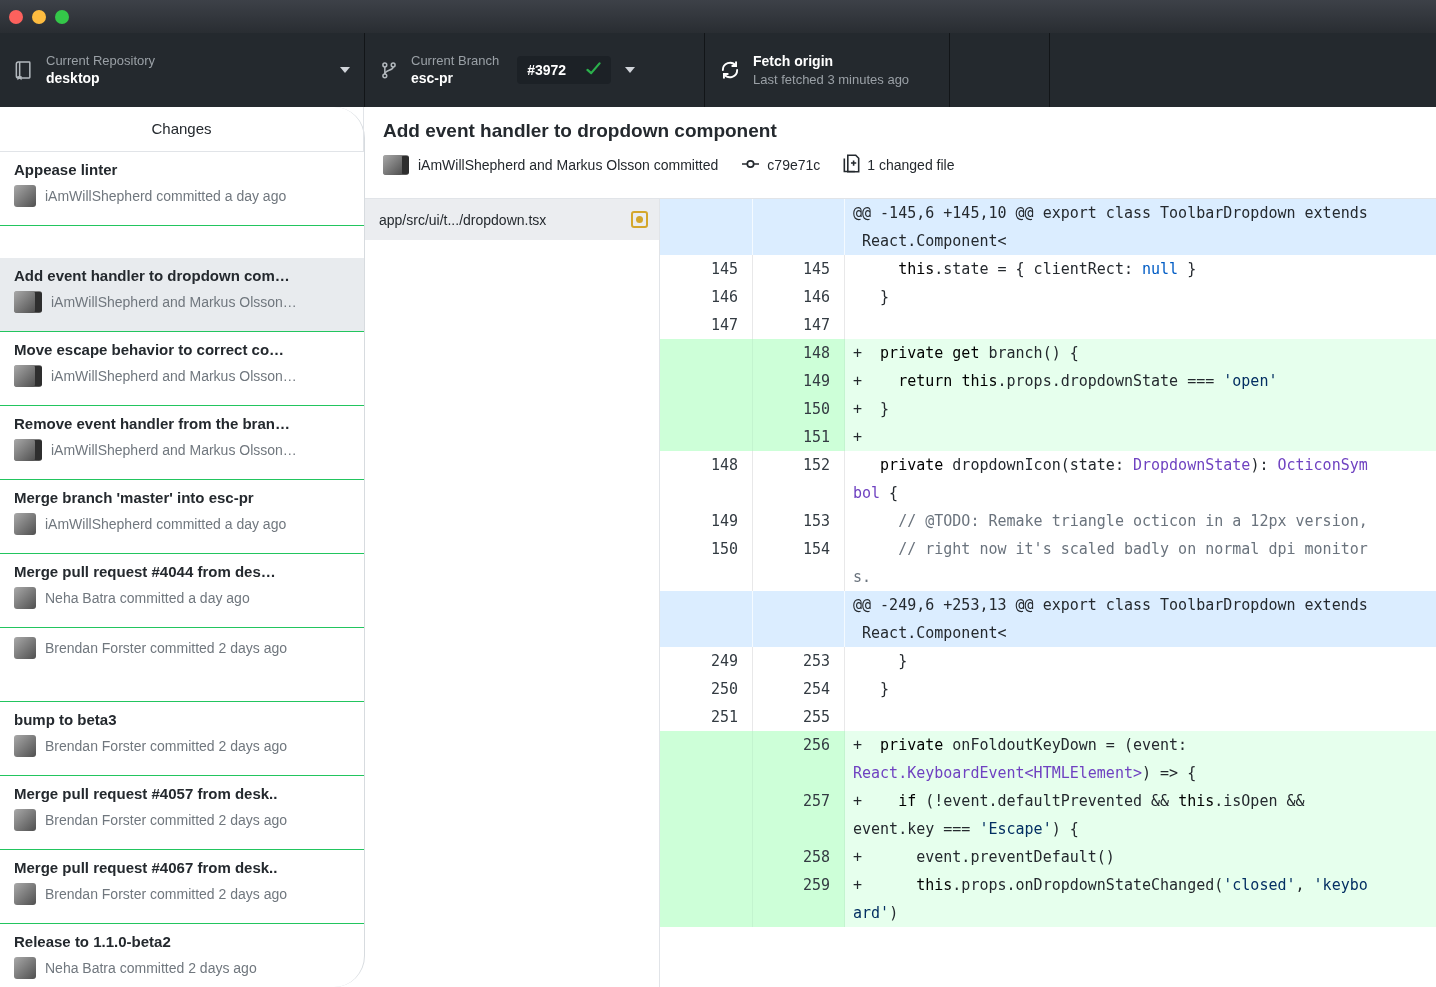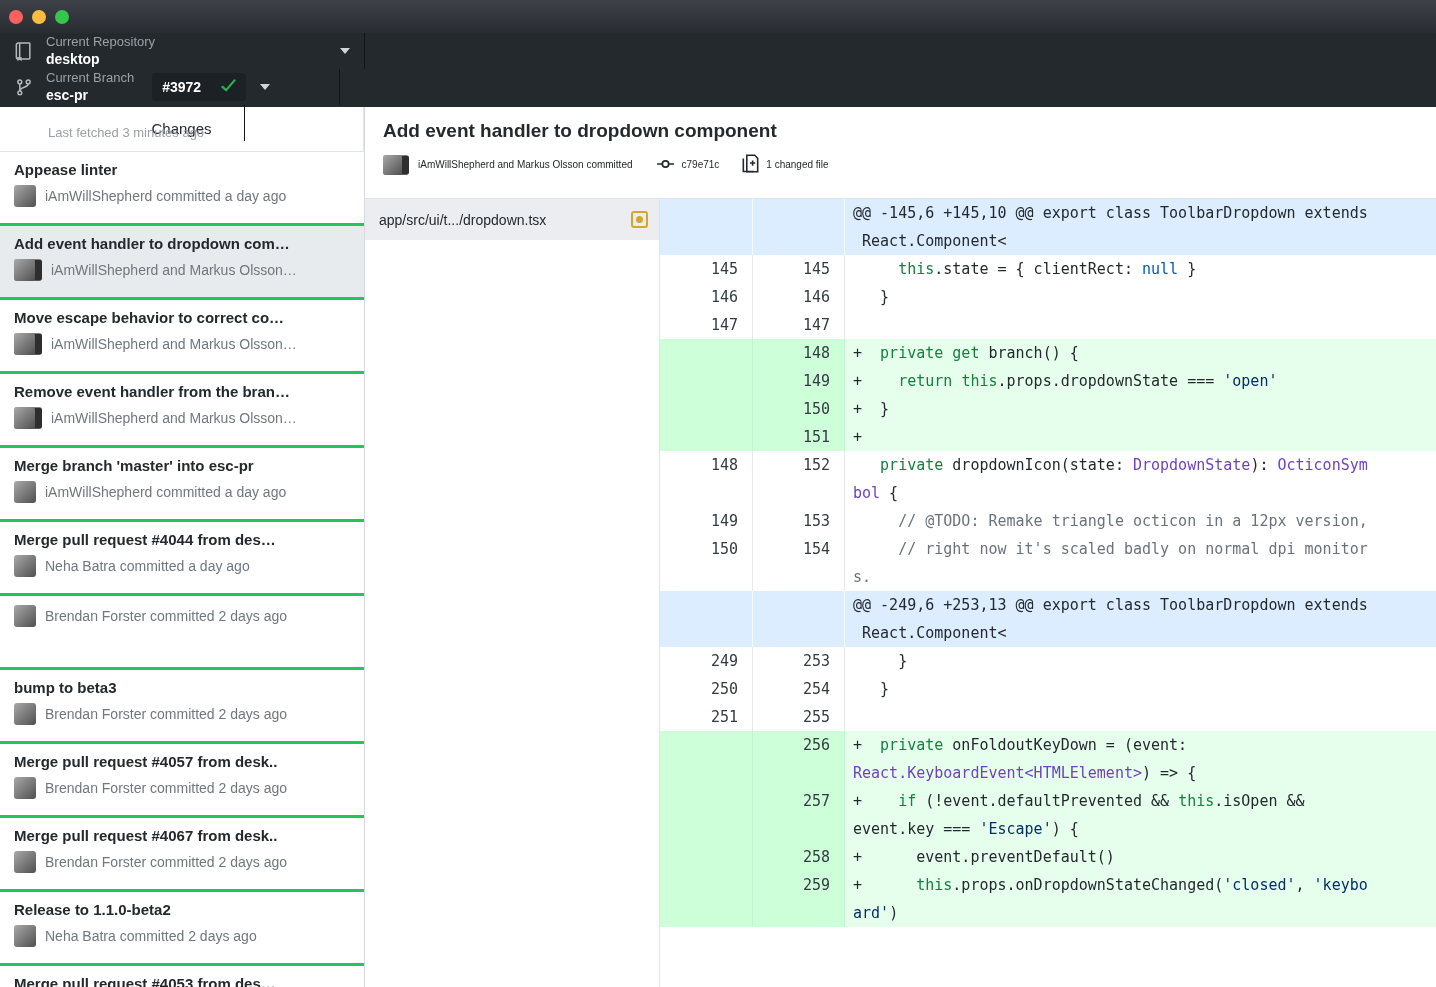--- a/index.html
+++ b/index.html
@@ -5,60 +5,60 @@
   * { box-sizing: border-box; }
   html,body { margin:0; padding:0; background:#ffffff; }
   body { font-family:"Liberation Sans", sans-serif; color:#24292e; }
   .app { position:relative; width:1436px; height:987px; overflow:hidden; background:#fff; }
 
   
   .titlebar { height:33px; background:linear-gradient(#3d4148,#292d32); display:flex; align-items:center; padding-left:9px; }
   .tl { width:14px; height:14px; border-radius:50%; margin-right:9px; }
 
   
-  .toolbar { height:74px; background:#24292e; display:flex;flex-direction:column; }
+  .toolbar { height:74px; background:#24292e; display:flex; }
   .tb-sec { display:flex; align-items:center; border-right:1px solid #121518; padding:0 14px; position:relative; cursor:default; }
   .tb-sec.repo { width:365px; }
   .tb-sec.branch { width:340px; }
   .tb-sec.fetch { width:245px; }
   .tb-sec.spacer1 { width:100px; }
   .tb-sec.rest { flex:1; border-right:none; }
   .tb-icon { margin-right:12px; flex:none; display:flex; align-items:center; }
   .tb-text { min-width:0; }
   .tb-label { font-size:13px; color:#9aa0a6; line-height:17px; }
   .tb-value { font-size:14px; font-weight:bold; color:#ffffff; line-height:19px; }
   .caret { width:0; height:0; border-left:5px solid transparent; border-right:5px solid transparent; border-top:6px solid #d1d5da; margin-left:auto; flex:none; }
   .pr-badge { background:#1c2126; border-radius:4px; padding:5px 10px; display:flex; align-items:center; gap:20px; margin-left:18px; margin-right:14px; }
   .pr-badge .num { color:#fff; font-weight:bold; font-size:14px; }
 
   
   .content { display:flex; height:880px; }
 
   
-  .sidebar { width:365px; flex:none; border-right:1px solid #d7dbdf; display:flex; flex-direction:column; background:#fff; }
+  .sidebar { width:365px; flex:none; border-right:1px solid #d7dbdf; display:flex; flex-direction:column; background:#fff;border-radius:31px; }
   .tabs { height:45px; display:flex; border-bottom:1px solid #e1e4e8; flex:none; }
   .tab { flex:1; text-align:center; line-height:44px; font-size:15px; color:#24292e; cursor:pointer; }
   .tab:first-child { border-right:1px solid #e1e4e8; }
   .tab.active { box-shadow:inset 0 -4px 0 #1f7ce0; }
   .commit-list { flex:1; overflow:hidden; }
-  .c-item { height:74px; padding:9px 14px 0 14px; border-bottom:3px solid #22c55e; cursor:pointer; }
-  .c-item.selected { background:#e8ebee; }
+  .c-item { height:74px; padding:9px 14px 0 14px; border-bottom:1px solid #22c55e; cursor:pointer; }
+  .c-item.selected { background:#e8ebee;margin-top:32px; }
   .c-title { font-size:15px; font-weight:bold; color:#24292e; white-space:nowrap; overflow:hidden; margin-bottom:7px; }
   .c-meta { display:flex; align-items:center; gap:9px; }
   .c-meta-text { font-size:14px; color:#70777e; white-space:nowrap; overflow:hidden; }
   .av { width:22px; height:22px; border-radius:3px; background:linear-gradient(135deg,#a9a9a9,#4f4f4f); flex:none; position:relative; }
   .av.dual { width:28px; }
   .av.dual::after { content:""; position:absolute; right:0; top:1px; width:9px; height:20px; border-radius:2px; background:#2e2e2e; }
   .av.dual::before { content:""; position:absolute; left:0; top:0; width:21px; height:22px; border-radius:3px; background:linear-gradient(135deg,#a9a9a9,#4f4f4f); z-index:1; }
 
   
   .main { flex:1; display:flex; flex-direction:column; min-width:0; }
   .commit-header { height:92px; padding:13px 18px 0 18px; border-bottom:1px solid #e1e4e8; flex:none; }
   .commit-title { font-size:19px; font-weight:bold; color:#24292e; margin-bottom:12px; }
-  .commit-meta { display:flex; align-items:center; gap:9px; font-size:10px; color:#24292e; }
+  .commit-meta { display:flex; align-items:center; gap:9px; font-size:14px; color:#24292e; }
   .meta-group { display:flex; align-items:center; gap:7px; margin-left:14px; }
   .av.small { width:20px; height:20px; }
   .av.small.dual { width:26px; }
   .av.small.dual::before { width:19px; height:20px; }
   .av.small.dual::after { height:18px; width:8px; }
   .commit-desc { height:54px; border-bottom:1px solid #e1e4e8; display:flex; align-items:center; padding-left:16px; flex:none;
                  font-family:"DejaVu Sans Mono", monospace; font-size:15px; color:#24292e; }
   .panes { flex:1; display:flex; min-height:0; }
   .file-pane { width:295px; flex:none; border-right:1px solid #e1e4e8; background:#fff; }
   .file-row { height:41px; background:#ebedf0; display:flex; align-items:center; justify-content:space-between; padding:0 11px 0 14px; cursor:pointer; }
@@ -72,21 +72,21 @@
   .gut { flex:none; text-align:right; padding-right:14px; font-family:"DejaVu Sans Mono", monospace; font-size:15px; line-height:28px; color:#333b42; border-right:1px solid rgba(27,31,35,0.10); background:#fff; }
   .gut.old { width:93px; }
   .gut.new { width:92px; }
   .code { flex:1; min-width:0; background:#fff; }
   .code pre { margin:0; padding:0 8px; font-family:"DejaVu Sans Mono", monospace; font-size:15px; line-height:28px; white-space:pre-wrap; word-break:break-all; }
   .drow.hunk .gut { background:#dbedff; border-right-color:rgba(255,255,255,0.7); }
   .drow.hunk .code { background:#dbedff; }
   .drow.add .gut { background:#cdffd8; border-right-color:rgba(27,31,35,0.05); }
   .drow.add .code { background:#e6ffed; }
   .tok-p { color:#24292e; }
-  .tok-k { color:#15803d; }
+  .tok-k { color:#000000; }
   .tok-s { color:#032f62; }
   .tok-b { color:#005cc5; }
   .tok-t { color:#6f42c1; }
   .tok-c { color:#6a737d; }
 </style>
 </head>
 <body>
 
 <div class="app">
 

